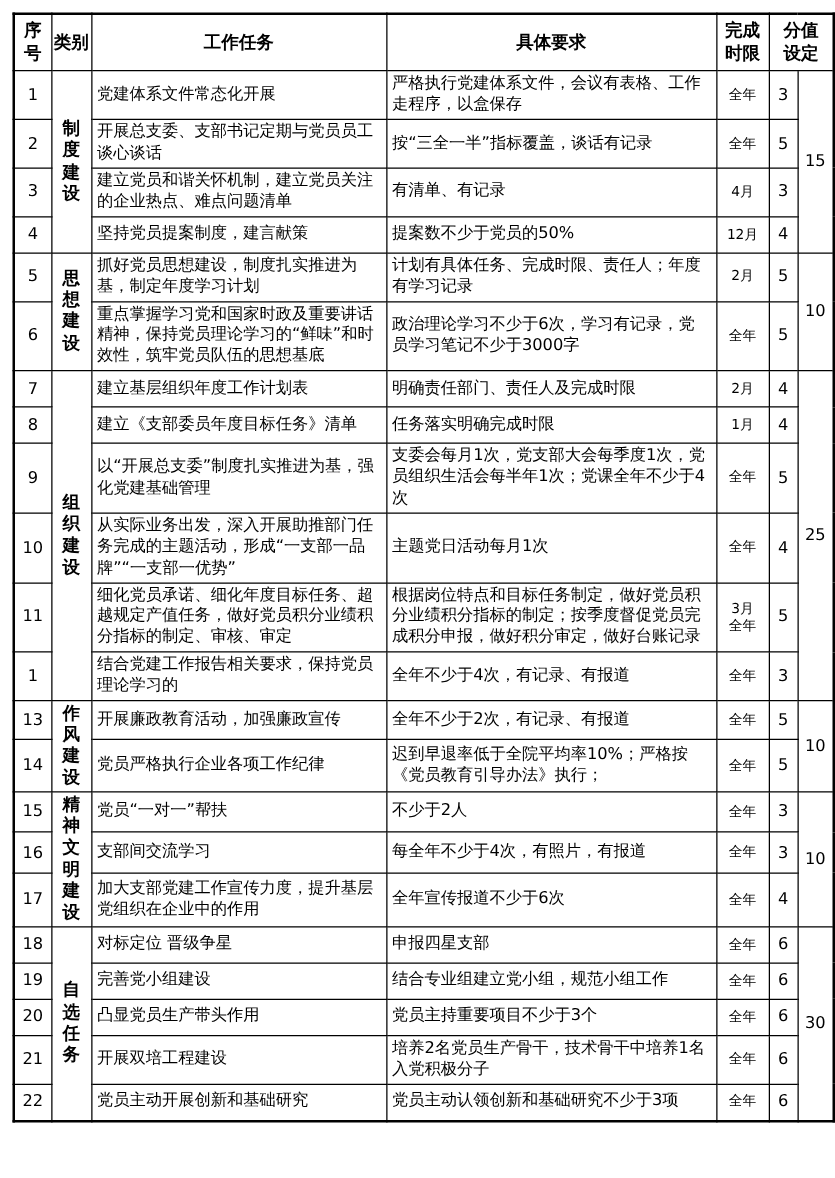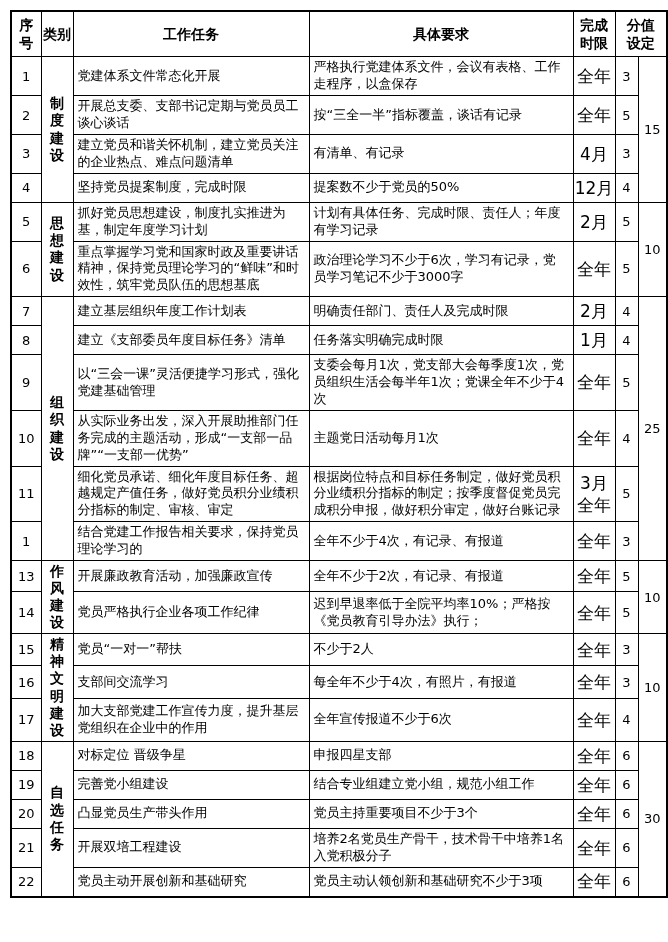--- a/index.html
+++ b/index.html
@@ -57,21 +57,21 @@
     white-space: pre-line;
   }
   td.cell-task, td.cell-req {
     text-align: left;
     font-size: 13px;
     padding: 2px 4px;
     line-height: 1.3;
   }
   td.cell-deadline {
     text-align: center;
-    font-size: 17px;
+    font-size: 11px;
     padding: 2px 1px;
     white-space: pre-line;
     line-height: 1.3;
   }
   td.cell-score, td.cell-group {
     text-align: center;
     font-size: 13px;
     padding: 2px 1px;
   }
 </style>
@@ -123,21 +123,21 @@
         </tr>
         <tr>
           <td class="cell-no">3</td>
           <td class="cell-task">建立党员和谐关怀机制，建立党员关注的企业热点、难点问题清单</td>
           <td class="cell-req">有清单、有记录</td>
           <td class="cell-deadline">4月</td>
           <td class="cell-score">3</td>
         </tr>
         <tr>
           <td class="cell-no">4</td>
-          <td class="cell-task">坚持党员提案制度，完成时限</td>
+          <td class="cell-task">坚持党员提案制度，建言献策</td>
           <td class="cell-req">提案数不少于党员的50%</td>
           <td class="cell-deadline">12月</td>
           <td class="cell-score">4</td>
         </tr>
         <tr>
           <td class="cell-no">5</td>
           <td class="cell-category" rowspan="2">思
 想
 建
 设</td>
@@ -168,21 +168,21 @@
         </tr>
         <tr>
           <td class="cell-no">8</td>
           <td class="cell-task">建立《支部委员年度目标任务》清单</td>
           <td class="cell-req">任务落实明确完成时限</td>
           <td class="cell-deadline">1月</td>
           <td class="cell-score">4</td>
         </tr>
         <tr>
           <td class="cell-no">9</td>
-          <td class="cell-task">以“三会一课”灵活便捷学习形式，强化党建基础管理</td>
+          <td class="cell-task">以“开展总支委”制度扎实推进为基，强化党建基础管理</td>
           <td class="cell-req">支委会每月1次，党支部大会每季度1次，党员组织生活会每半年1次；党课全年不少于4次</td>
           <td class="cell-deadline">全年</td>
           <td class="cell-score">5</td>
         </tr>
         <tr>
           <td class="cell-no">10</td>
           <td class="cell-task">从实际业务出发，深入开展助推部门任务完成的主题活动，形成“一支部一品牌”“一支部一优势”</td>
           <td class="cell-req">主题党日活动每月1次</td>
           <td class="cell-deadline">全年</td>
           <td class="cell-score">4</td>

